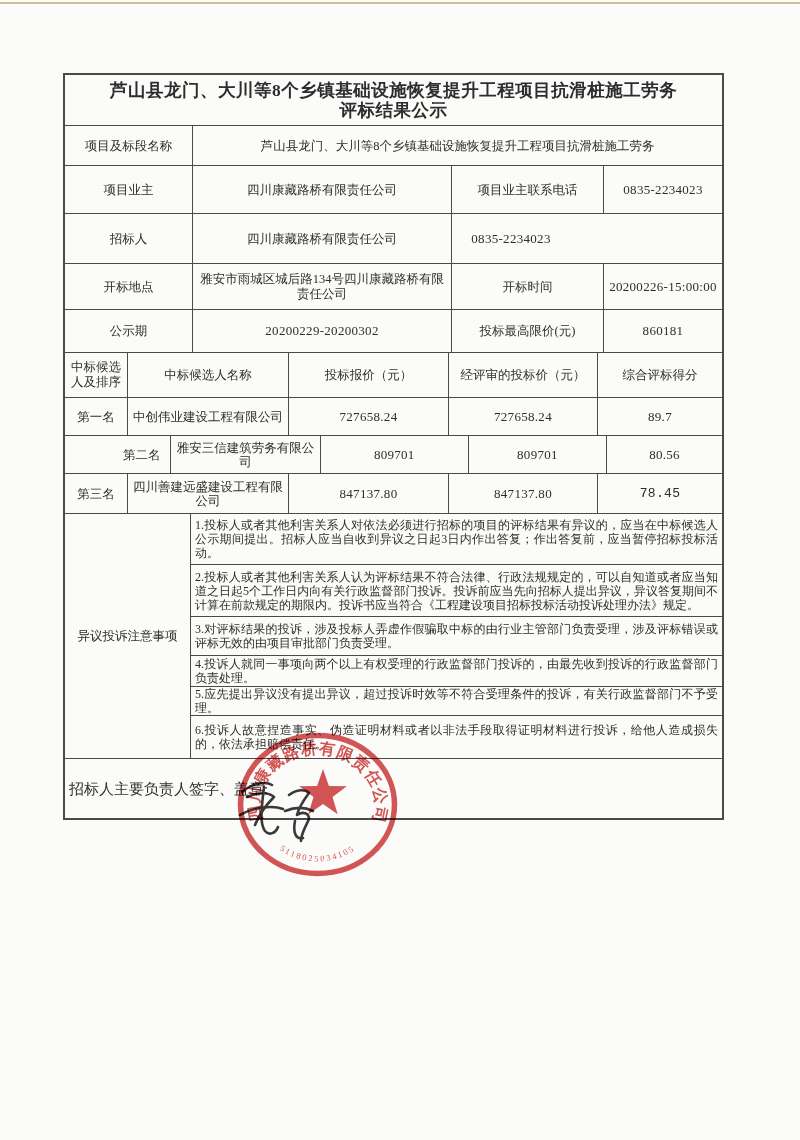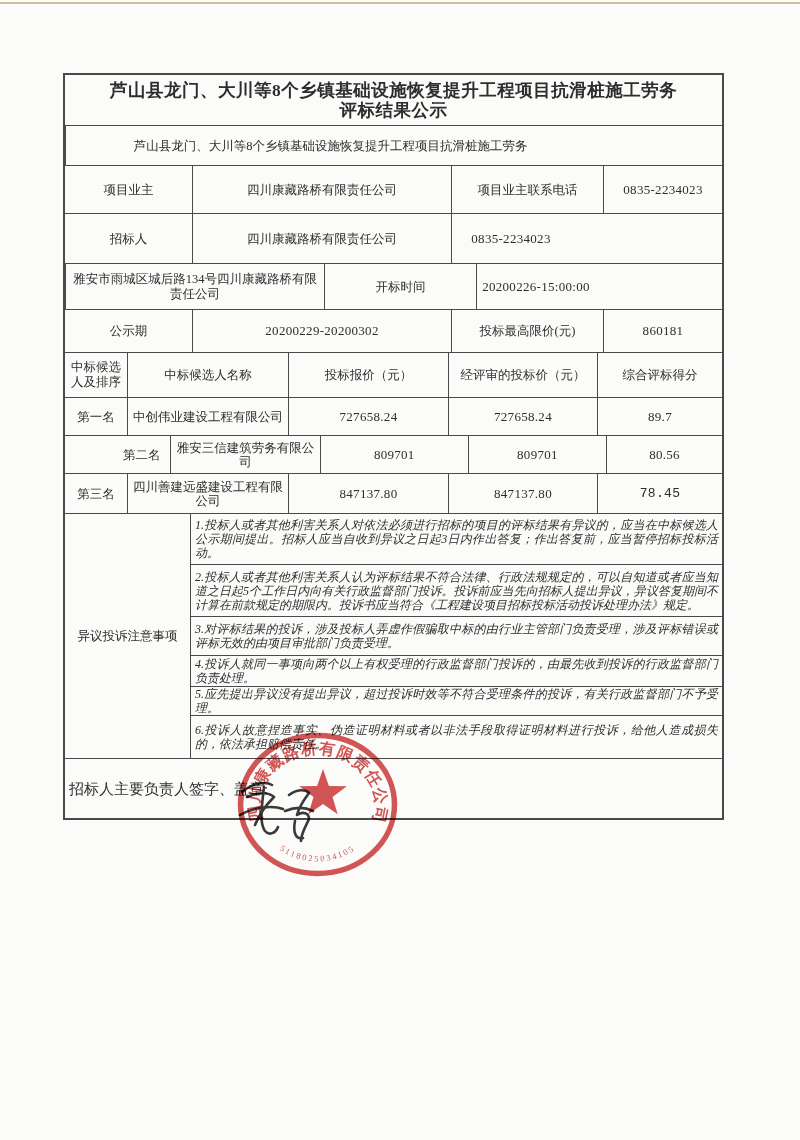--- a/index.html
+++ b/index.html
@@ -16,21 +16,21 @@
   .row.first{border-top:none;}
   .cell{
     box-sizing:border-box;border-left:1.5px solid #4a4a4a;
     display:flex;align-items:center;justify-content:center;text-align:center;
     padding:2px 4px;font-size:12.5px;line-height:16px;overflow:hidden;
   }
   .cell.cfirst{border-left:none;}
   .title-row{height:50px;}
   .title-cell{flex-direction:column;font-size:17.5px;font-weight:bold;line-height:20px;letter-spacing:.5px;}
   .num{font-size:13px;letter-spacing:.3px;}
-  .obj-items{display:flex;flex-direction:column;box-sizing:border-box;border-left:1.5px solid #4a4a4a;font-style:italic;}
+  .obj-items{display:flex;flex-direction:column;box-sizing:border-box;border-left:1.5px solid #4a4a4a;}
   .obj-item{
     box-sizing:border-box;border-top:1.5px solid #4a4a4a;
     display:flex;align-items:center;
     font-size:12px;line-height:14px;text-align:justify;padding:1px 4px;overflow:hidden;
   }
   .obj-item.ofirst{border-top:none;}
   .footer-row{height:60px;}
   .footer-cell{justify-content:flex-start;text-align:left;font-size:15px;padding-left:4px;}
   .stamp-svg{position:absolute;left:237px;top:731px;width:162px;height:148px;mix-blend-mode:multiply;opacity:.9;}
   .sig-svg{position:absolute;left:236px;top:776px;width:95px;height:78px;mix-blend-mode:multiply;}
@@ -44,37 +44,39 @@
   <div class="doc">
 
     <div class="row first title-row">
       <div class="cell cfirst title-cell" style="width:657px;">
         <span>芦山县龙门、大川等8个乡镇基础设施恢复提升工程项目抗滑桩施工劳务</span>
         <span>评标结果公示</span>
       </div>
     </div>
 
     <div class="row" style="height:40px;">
+      <div class="cell cfirst" style="width:127px;">项目及标段名称</div>
       <div class="cell" style="width:530px;">芦山县龙门、大川等8个乡镇基础设施恢复提升工程项目抗滑桩施工劳务</div>
     </div>
 
     <div class="row" style="height:48px;">
       <div class="cell cfirst" style="width:127px;">项目业主</div>
       <div class="cell" style="width:259px;">四川康藏路桥有限责任公司</div>
       <div class="cell" style="width:152px;">项目业主联系电话</div>
       <div class="cell num" style="width:119px;">0835-2234023</div>
     </div>
 
     <div class="row" style="height:50px;">
       <div class="cell cfirst" style="width:127px;">招标人</div>
       <div class="cell" style="width:259px;">四川康藏路桥有限责任公司</div>
       <div class="cell num" style="width:119px;">0835-2234023</div>
     </div>
 
     <div class="row" style="height:46px;">
+      <div class="cell cfirst" style="width:127px;">开标地点</div>
       <div class="cell" style="width:259px;line-height:15px;">雅安市雨城区城后路134号四川康藏路桥有限责任公司</div>
       <div class="cell" style="width:152px;">开标时间</div>
       <div class="cell num" style="width:119px;">20200226-15:00:00</div>
     </div>
 
     <div class="row" style="height:43px;">
       <div class="cell cfirst" style="width:127px;">公示期</div>
       <div class="cell num" style="width:259px;">20200229-20200302</div>
       <div class="cell" style="width:152px;">投标最高限价(元)</div>
       <div class="cell num" style="width:119px;">860181</div>

